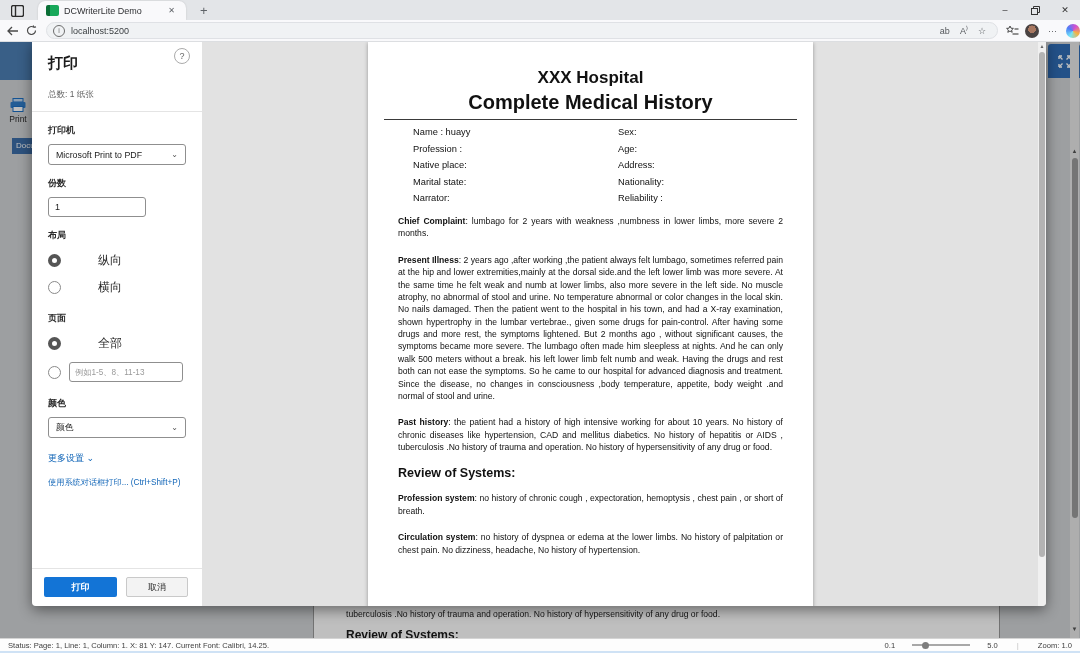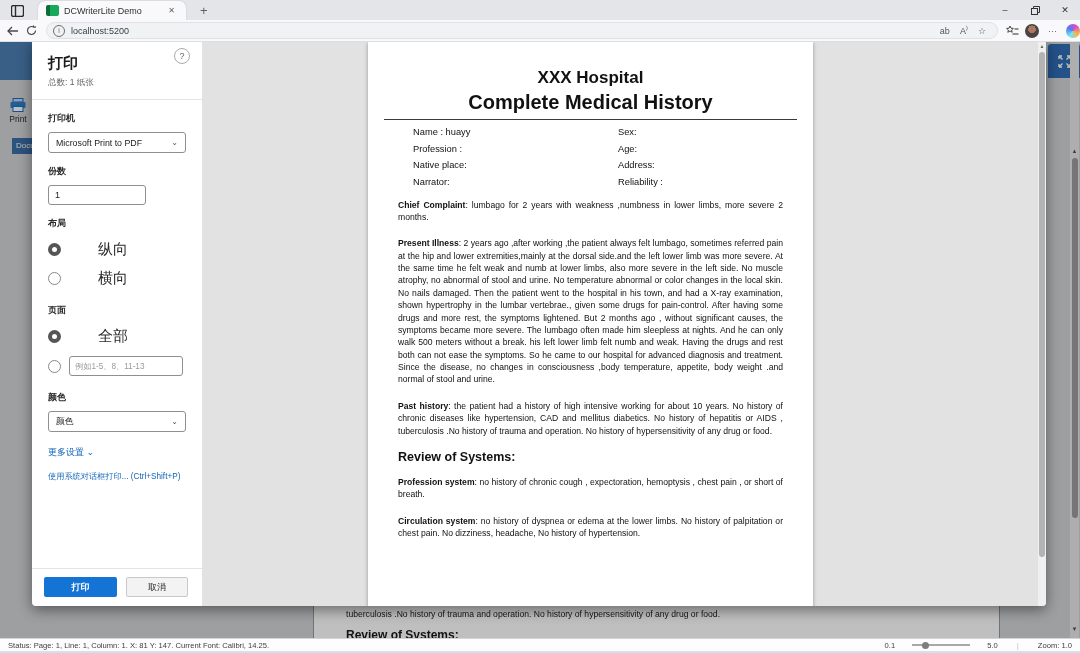--- a/index.html
+++ b/index.html
@@ -43,32 +43,32 @@
   .under-scroll-arrow { position:absolute; left:0; width:9px; text-align:center; font-size:6px; color:#555; }
   .under-thumb { position:absolute; left:1.5px; width:6px; background:#9d9d9d; border-radius:3px; }
 
   .scrim { position:absolute; inset:0; background:rgba(0,0,0,.25); }
 
   
   .modal { position:absolute; left:32px; top:-2px; width:1014px; height:566px; display:flex; border-radius:0 0 4px 4px; overflow:hidden; box-shadow:0 4px 14px rgba(0,0,0,.45); }
   .settings { width:170px; background:#fff; position:relative; padding:14px 16px 0; flex:0 0 auto; }
   .pd-title { font-size:15px; font-weight:bold; color:#1b1b1b; }
   .pd-help { position:absolute; right:12px; top:8px; width:16px; height:16px; border:1px solid #ababab; border-radius:50%; font-size:9px; color:#666; text-align:center; line-height:14px; }
-  .pd-total { font-size:8.5px; color:#5f5f5f; margin-top:4px; }
+  .pd-total { font-size:8.5px; color:#5f5f5f; margin-top:16px; }
   .pd-divider { border-top:1px solid #e4e4e4; margin:10px -16px 0; }
   .pd-label { font-size:9px; font-weight:bold; color:#2b2b2b; margin-top:12px; }
   .pd-select { margin-top:7px; width:138px; height:21px; border:1px solid #8f8f8f; border-radius:3px; background:#fff; display:flex; align-items:center; padding:0 7px; }
   .pd-select .val { font-size:8.8px; color:#1b1b1b; flex:1; white-space:nowrap; overflow:hidden; }
   .chev { font-size:8px; color:#555; }
   .pd-input { margin-top:7px; width:98px; height:20px; border:1px solid #8f8f8f; border-radius:3px; font-size:9px; padding:0 6px; color:#1b1b1b; font-family:"Liberation Sans",sans-serif; }
   .radio-row { display:flex; align-items:center; gap:8px; margin-top:10px; }
   .radio { width:13px; height:13px; border-radius:50%; flex:0 0 auto; background:#fff; }
   .radio.sel { border:4px solid #555; }
   .radio.unsel { border:1px solid #8a8a8a; }
-  .radio-label { font-size:15px; color:#2b2b2b;padding-left:29px; }
+  .radio-label { font-size:12px; color:#2b2b2b;padding-left:29px; }
   .range-input { width:114px; height:20px; border:1px solid #8f8f8f; border-radius:3px; font-size:8.2px; padding:0 5px; font-family:"Liberation Sans",sans-serif; }
   .range-input::placeholder { color:#9a9a9a; }
   .pd-link { font-size:9px; color:#1266b8; margin-top:14px; display:block; }
   .pd-link.small { font-size:8.2px; margin-top:12px; }
   .pd-footer { position:absolute; left:0; bottom:0; width:170px; border-top:1px solid #e4e4e4; padding:8px 12px 9px; display:flex; gap:9px; }
   .btn-primary { width:73px; height:20px; background:#1374d6; color:#fff; font-size:9px; font-weight:bold; border:none; border-radius:2px; font-family:"Liberation Sans",sans-serif; }
   .btn-secondary { width:62px; height:20px; background:#f3f3f3; color:#2b2b2b; font-size:9px; border:1px solid #c9c9c9; border-radius:2px; font-family:"Liberation Sans",sans-serif; }
 
   
   .preview { flex:1 1 auto; background:#e2e2e2; position:relative; overflow:hidden; }
@@ -256,20 +256,24 @@
             </div>
           <div class="field-row">
               <span class="fl">Profession :</span>
               <span>Age:</span>
             </div>
           <div class="field-row">
               <span class="fl">Native place:</span>
               <span>Address:</span>
             </div>
           <div class="field-row">
+              <span class="fl">Marital state:</span>
+              <span>Nationality:</span>
+            </div>
+          <div class="field-row">
               <span class="fl">Narrator:</span>
               <span>Reliability :</span>
             </div>
         </div>
 
 
         <div class="para"><b>Chief Complaint</b><span>: lumbago for 2 years with  weakness ,numbness  in lower limbs,  more severe 2 months.</span></div>
 
         <div class="para" style="margin-top:14px"><b>Present Illness</b><span>: 2 years ago ,after working ,the patient always felt lumbago, sometimes referred pain at the hip and lower extremities,mainly at the dorsal side.and the left lower limb was more severe. At the same time he felt weak and numb at lower limbs, also more severe in the left side. No muscle atrophy, no abnormal of stool and urine. No temperature abnormal or color changes in the local skin. No nails damaged. Then the patient went to the hospital in his town, and had a X-ray examination, shown hypertrophy in the lumbar vertebrae., given some drugs for pain-control. After having some drugs and more rest, the symptoms lightened. But 2 months ago , without significant causes, the symptoms became more severe. The lumbago often made him sleepless at nights. And he can only walk 500 meters without a break. his left lower limb felt numb and weak. Having the drugs and rest both can not ease the symptoms. So he came to our hospital for advanced diagnosis and treatment. Since the disease, no changes in consciousness ,body temperature, appetite, body weight .and normal of stool and urine.</span></div>
 

